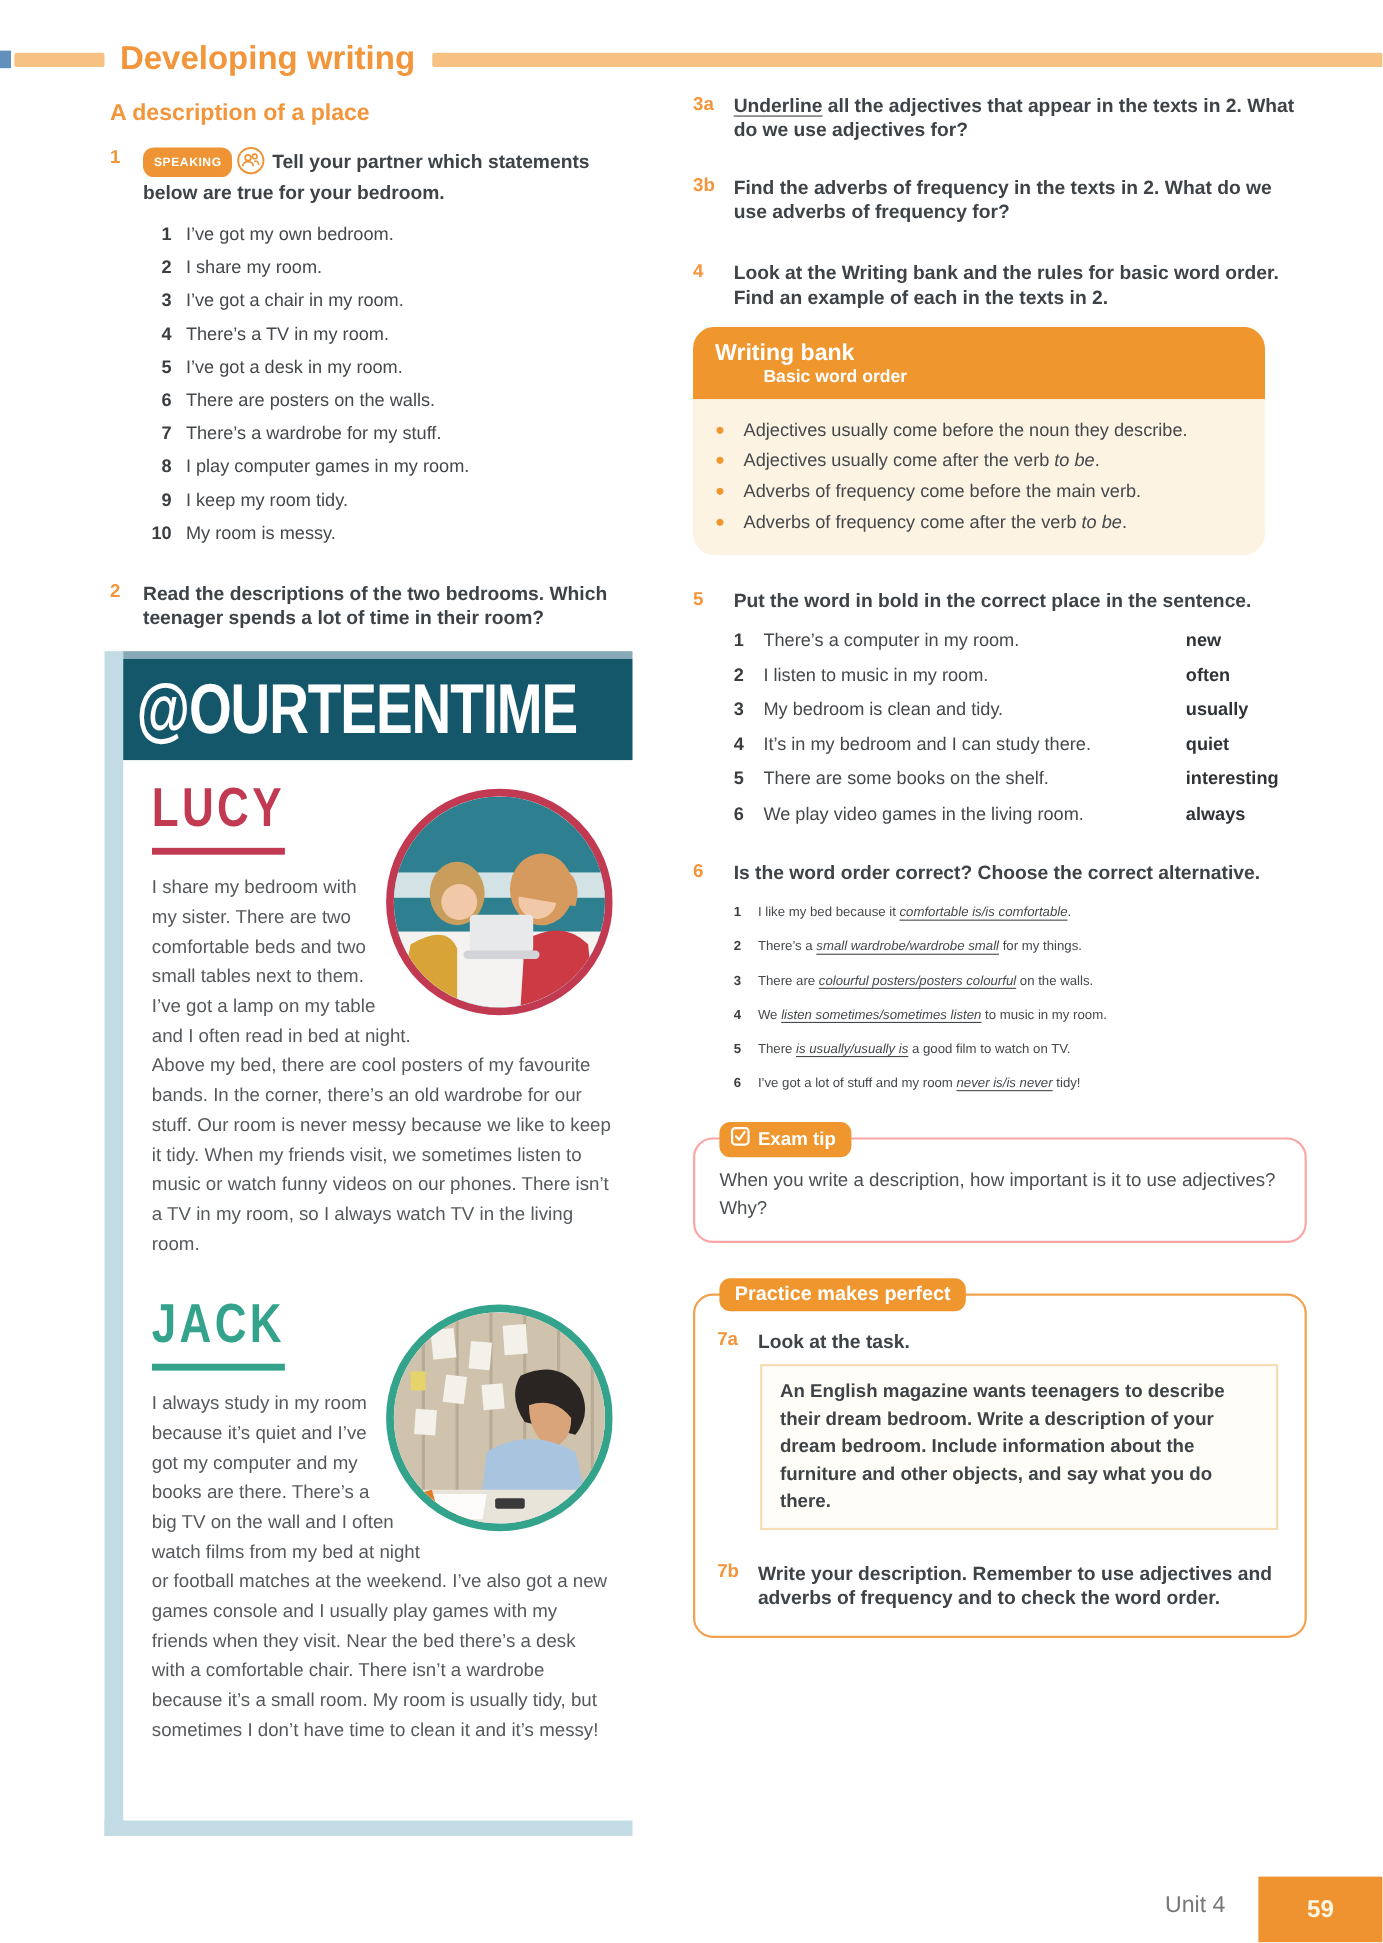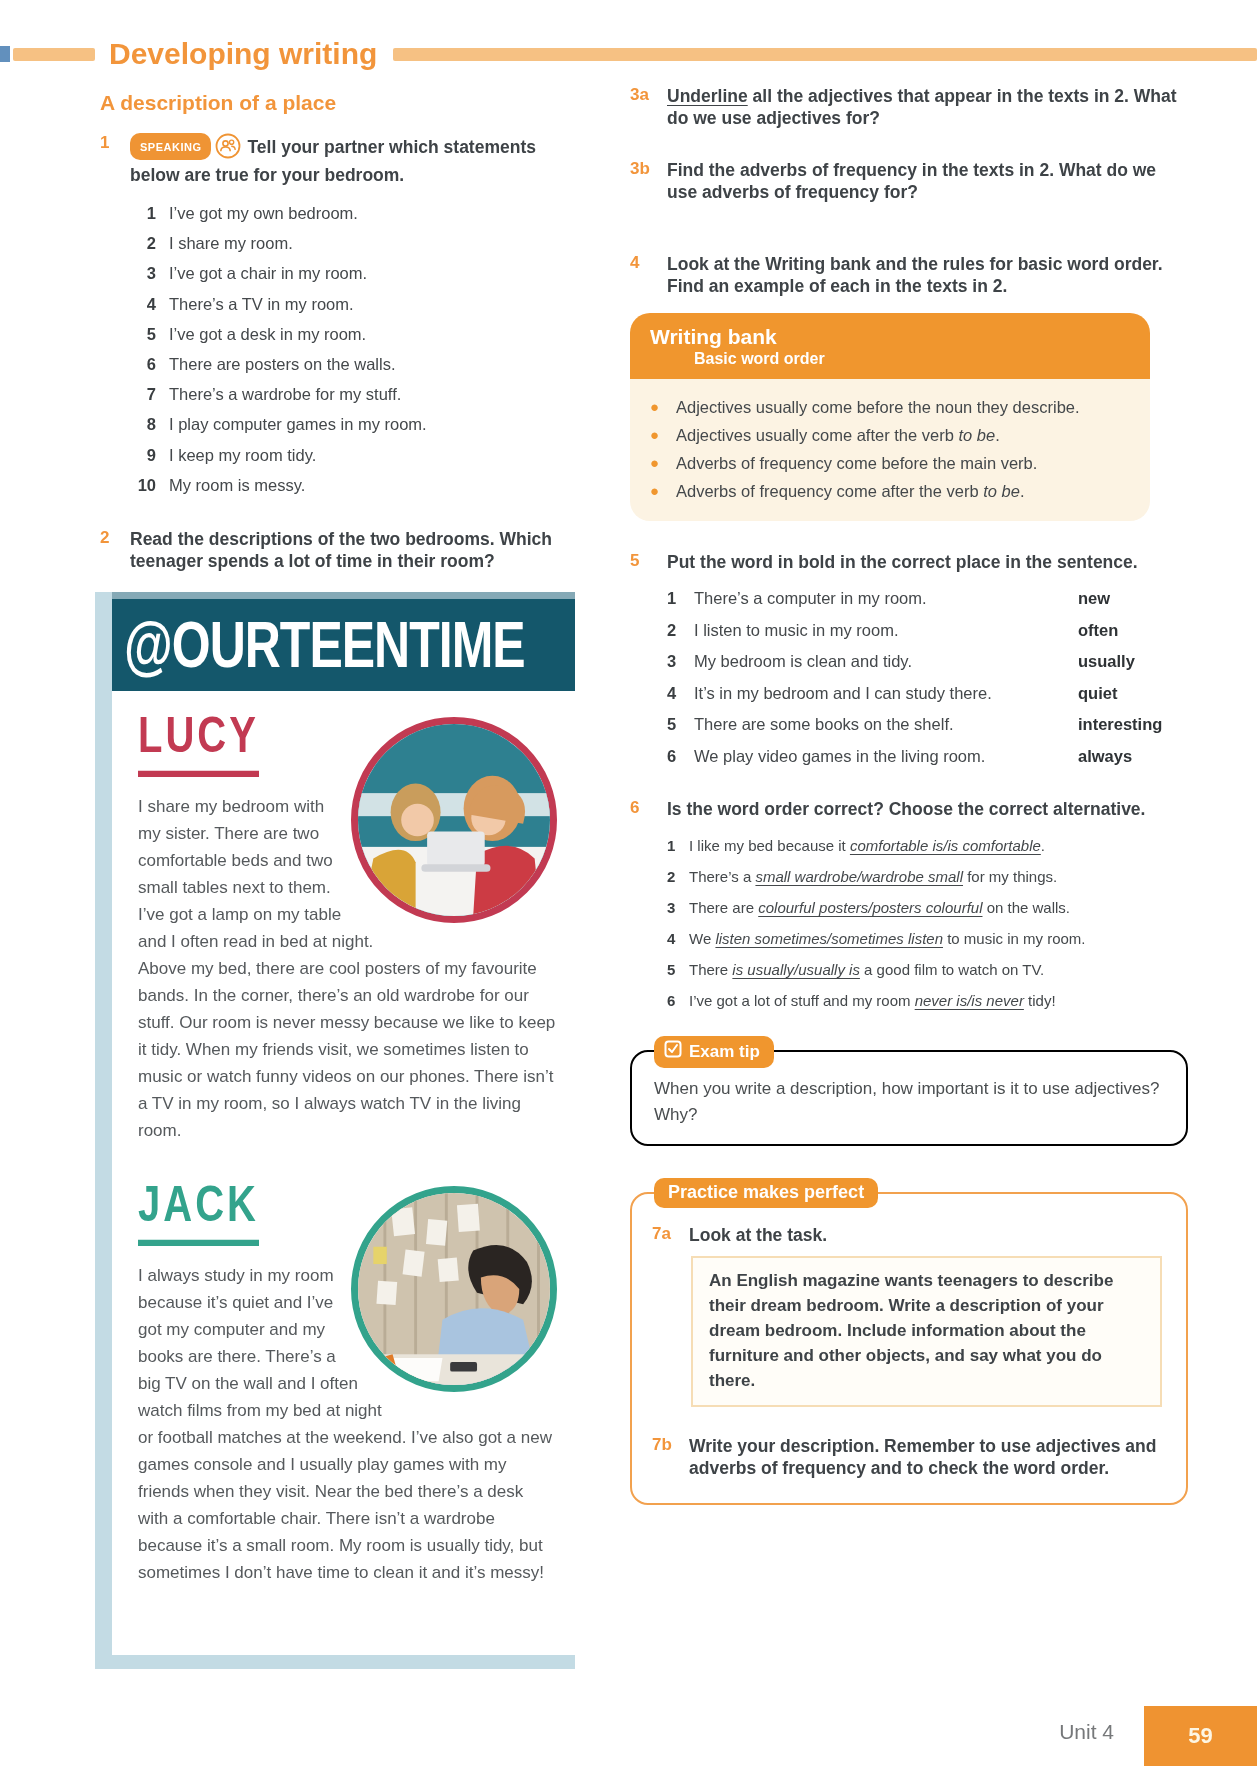--- a/index.html
+++ b/index.html
@@ -58,39 +58,39 @@
   .pname { display:inline-block; font-size:40px; font-weight:bold; letter-spacing:3px;
            transform:scaleY(1.25); transform-origin:left bottom; padding-bottom:6px; border-bottom:5px solid; margin:6px 0 16px 0; }
   .pname.lucy { color:#c23a52; border-color:#c23a52; }
   .pname.jack { color:#33a38c; border-color:#33a38c; }
   .ptext { font-size:17px; line-height:27px; color:#55595c; }
   .profile.first { margin-bottom:40px; }
 
   
   .rex { position:relative; padding-left:37px; }
   .rex .ex-num { font-size:17px; }
-  .rit { font-size:15px; color:#44484b; line-height:31px; }
+  .rit { font-size:12px; color:#44484b; line-height:31px; }
   .rit .n { display:inline-block; width:22px; font-weight:bold; color:#3a3e41; }
   .alt { font-style:italic; text-decoration:underline; text-underline-offset:3px; }
 
   .wbank { width:520px; border-radius:20px; overflow:hidden; margin:16px 0 30px 0; }
   .wbank-hd { background:#f0962e; color:#fff; padding:12px 20px 10px; }
   .wbank-hd .t1 { font-size:21px; font-weight:bold; line-height:24px; }
   .wbank-hd .t2 { font-size:16px; font-weight:bold; line-height:20px;margin-left:44px; }
   .wbank-bd { background:#fcf3e3; padding:14px 20px 16px; }
   .wb-row { display:flex; font-size:16.5px; color:#44484b; line-height:28px; }
   .wb-row .dot { width:26px; color:#f0962e; font-size:15px; }
   .wb-row em { font-style:italic; }
 
   .ex5row { display:flex; font-size:16.5px; color:#44484b; line-height:31.5px; }
   .ex5row .n { width:27px; font-weight:bold; color:#3a3e41; }
   .ex5row .s { flex:1; }
   .ex5row .w { width:110px; font-weight:bold; color:#2f3336; }
 
-  .tipbox { position:relative; border:2px solid #000000; border-radius:18px; padding:24px 22px 16px; margin:34px 0 0 0; }
+  .tipbox { position:relative; border:2px solid #fca5a5; border-radius:18px; padding:24px 22px 16px; margin:34px 0 0 0; }
   .tipbadge { position:absolute; top:-16px; left:22px; background:#f0962e; color:#fff; font-size:17px; font-weight:bold;
               padding:4px 14px 5px 10px; border-radius:10px; display:flex; align-items:center; gap:7px; }
   .tipbadge.noicon { padding-left:14px; }
   .tiptext { font-size:17px; color:#4a4e50; line-height:26px; }
 
   .pbox { position:relative; border:2px solid #f2a14e; border-radius:18px; padding:30px 20px 24px; margin-top:46px; }
   .p7 { position:relative; padding-left:37px; }
   .p7 .ex-num { font-size:17px; }
   .taskbox { border:2px solid #f6ddb5; background:#fffdf8; padding:10px 16px 12px; margin:10px 4px 28px 2px; }
   .tasktext { font-size:17px; font-weight:bold; color:#3e4347; line-height:25px; }
@@ -245,21 +245,21 @@
     </div>
   </div>
 
   <div class="col-right">
 
     <div class="rex" style="margin-bottom:30px;">
       <span class="ex-num">3a</span>
       <div class="instr"><span class="u">Underline</span><span> all the adjectives that appear in the texts in 2. What do we use adjectives for?</span></div>
     </div>
 
-    <div class="rex" style="margin-bottom:50px;">
+    <div class="rex" style="margin-bottom:34px;">
       <span class="ex-num">3b</span>
       <div class="instr">Find the adverbs of frequency in the texts in 2. What do we use adverbs of frequency for?</div>
     </div>
 
     <div class="rex">
       <span class="ex-num">4</span>
       <div class="instr">Look at the Writing bank and the rules for basic word order. Find an example of each in the texts in 2.</div>
     </div>
 
     <div class="wbank">

